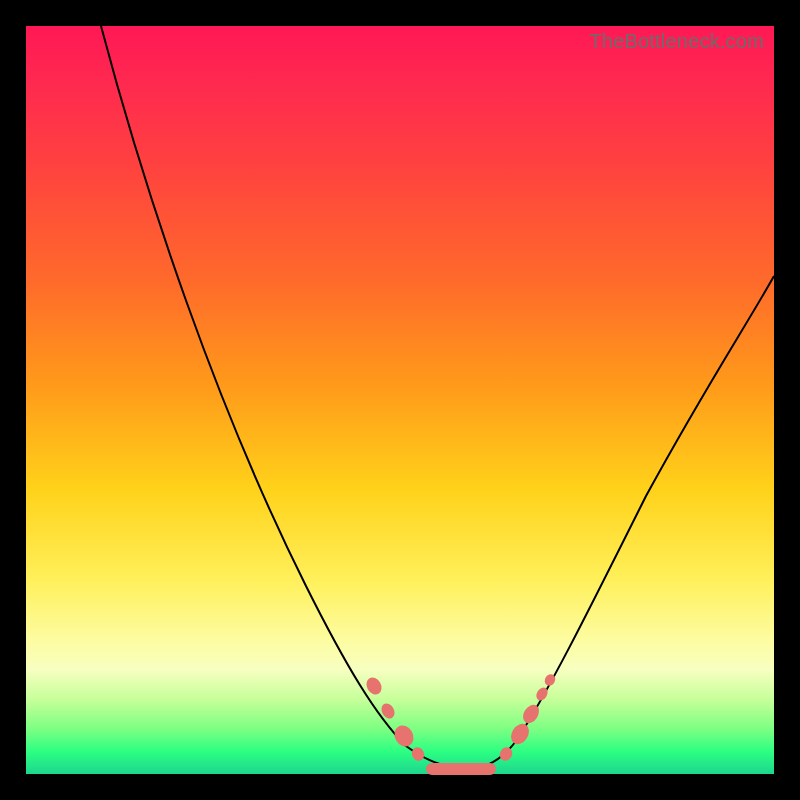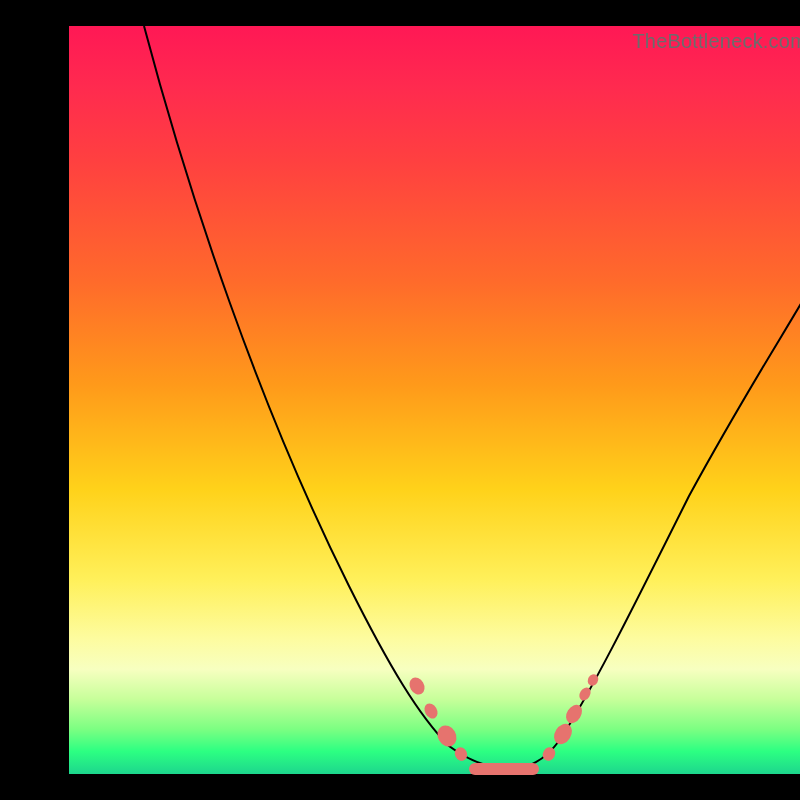--- a/index.html
+++ b/index.html
@@ -9,21 +9,20 @@
     height: 800px;
     overflow: hidden;
     background: #000;
     font-family: Arial, Helvetica, sans-serif;
   }
   .frame {
     position: relative;
     width: 730px;
     height: 800px;
     background: #000;
-    margin-left: 43px;
   }
   .plot {
     position: absolute;
     left: 26px;
     top: 26px;
     width: 748px;
     height: 748px;
     
     background: linear-gradient(to bottom,
       #ff1855 0%,

